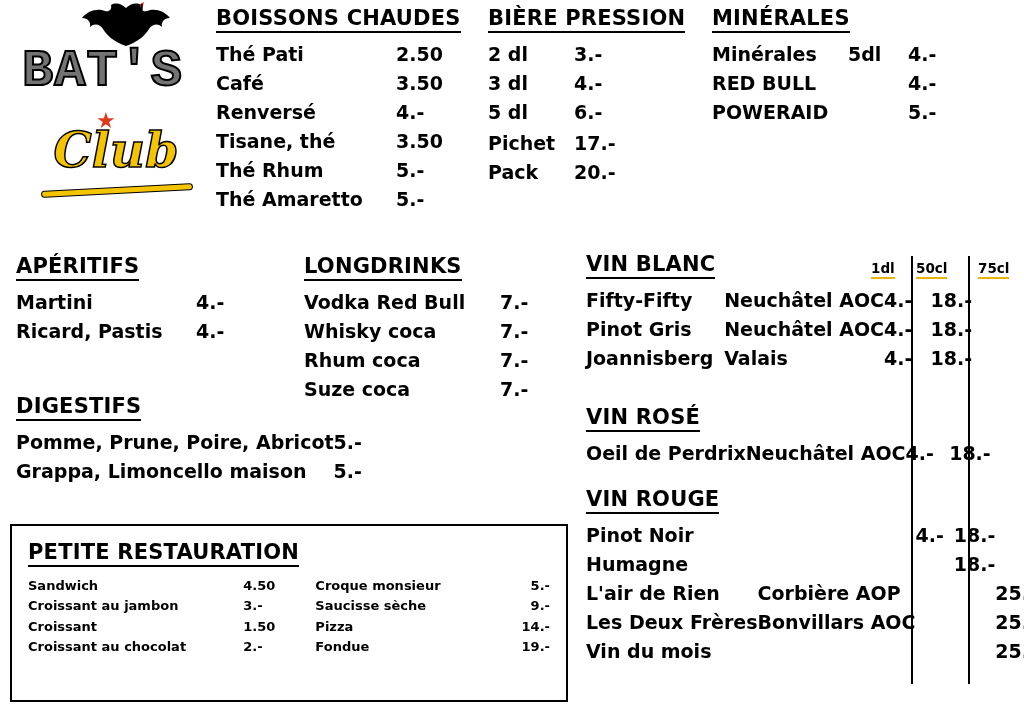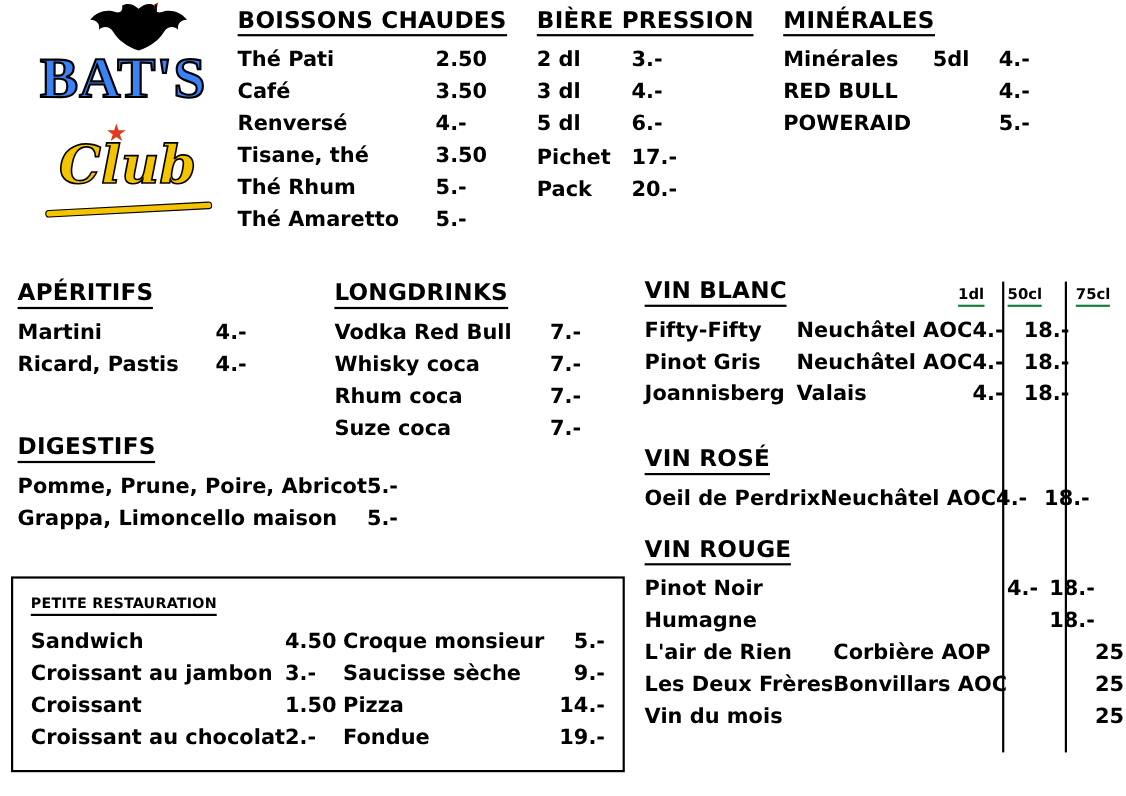--- a/index.html
+++ b/index.html
@@ -35,27 +35,27 @@
     left: 62px;
     top: 2px;
     width: 96px;
     height: 52px;
   }
   .logo-text {
     position: absolute;
     left: 6px;
     top: 46px;
     width: 180px;
-    font-family: Liberation Serif, serif;
+    font-family: Liberation Mono, monospace;
     font-weight: bold;
     font-size: 52px;
     letter-spacing: 1px;
-    color: #3b82f6;
+    color: #737373;
     -webkit-text-stroke: 2px #000;
-    text-align: center;
+    text-align: left;
     line-height: 1;
   }
   .logo-star {
     position: absolute;
     left: 80px;
     top: 108px;
     font-size: 22px;
     color: #e03a1e;
   }
   .logo-club {
@@ -149,21 +149,21 @@
     left: 586px;
     top: 252px;
     width: 420px;
     height: 24px;
     font-family: "DejaVu Sans", sans-serif;
     font-weight: bold;
     font-size: 13.5px;
   }
   .wine-heads span {
     position: absolute;
-    border-bottom: 2px solid #15803d;
+    border-bottom: 2px solid #eab308;
     padding-bottom: 1px;
   }
   .wh1 { left: 285px; top: 8px; }
   .wh2 { left: 330px; top: 8px; }
   .wh3 { left: 392px; top: 8px; }
 
   
   .vrule {
     position: absolute;
     width: 2px;
@@ -175,22 +175,22 @@
   
   #petite-restauration {
     position: absolute;
     left: 10px;
     top: 524px;
     width: 558px;
     height: 178px;
     border: 2.5px solid #000;
     padding: 14px 16px 8px 16px;
   }
-  #petite-restauration .sec-title { font-size: 13px; margin-bottom: 9px; }
-  #petite-restauration table.items { font-size: 19px; }
+  #petite-restauration .sec-title { font-size: 21px; margin-bottom: 9px; }
+  #petite-restauration table.items { font-size: 13px; }
   #petite-restauration td.name { width: 218px; }
   #petite-restauration td.price { width: 74px; }
   #petite-restauration td.name2 { width: 180px; padding-right: 10px; }
   #petite-restauration td.price2 { width: 58px; text-align: right; }
 </style>
 </head>
 <body>
 
 <div class="page">
 

